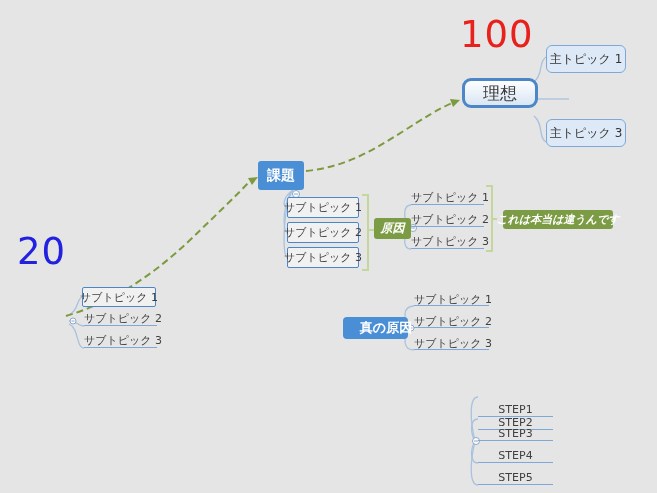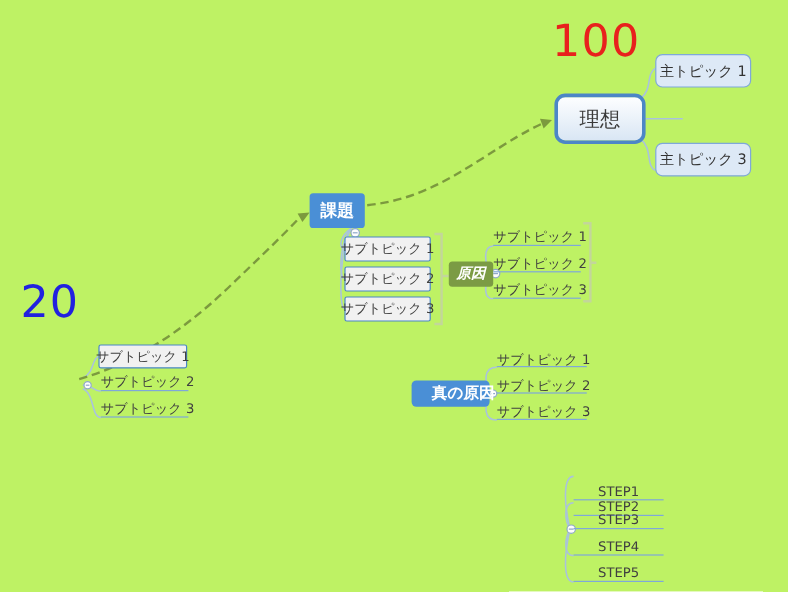--- a/index.html
+++ b/index.html
@@ -1,27 +1,27 @@
 <!DOCTYPE html>
 <html><head>
 <meta charset="utf-8">
 <style>
   html,body{margin:0;padding:0;background:#fff;}
   #canvas{
-    position:relative;width:657px;height:493px;background:#bef264;overflow:hidden;
+    position:relative;width:657px;height:493px;background:#e5e5e5;overflow:hidden;
     font-family:"DejaVu Sans","Liberation Sans",sans-serif;
   }
   #wires{position:absolute;left:0;top:0;width:657px;height:493px;}
   .abs{position:absolute;box-sizing:border-box;}
   .score{font-weight:400;line-height:1;letter-spacing:1px;}
   .score-ideal{left:460px;top:16px;font-size:37px;color:#e8211d;}
   .score-current{left:17px;top:233px;font-size:37px;color:#2121df;}
   .node{display:flex;align-items:center;justify-content:center;white-space:nowrap;}
   .ideal-node{
-    left:462px;top:78px;width:76px;height:42px;
+    left:462px;top:78px;width:76px;height:30px;
     background:linear-gradient(#fdfeff,#d9e6f4);
     border:3px solid #4c86c6;border-radius:9px;
     font-size:17px;color:#3a3a3a;
   }
   .blue-node{background:#4a8fd6;color:#ffffff;font-weight:600;}
   .issue-node{left:258px;top:161px;width:46px;height:29px;font-size:14px;border-radius:3px;}
   .current-node{left:10px;top:304px;width:59px;height:38px;font-size:16px;border-radius:8px;}
   .truecause-node{left:343px;top:317px;width:65px;height:22px;font-size:13px;border-radius:4px;padding-left:21px;}
   .steps-node{left:235px;top:428px;width:238px;height:26px;font-size:13px;border-radius:5px;}
   .green-node{background:#7b9b44;color:#fff;font-style:italic;font-weight:600;border-radius:3px;}
@@ -116,20 +116,21 @@
 
   <div class="abs node blue-node issue-node">課題</div>
   <div class="abs node subbox" style="left:287px;top:197px;width:72px;height:21px;">サブトピック 1</div>
   <div class="abs node subbox" style="left:287px;top:222px;width:72px;height:21px;">サブトピック 2</div>
   <div class="abs node subbox" style="left:287px;top:247px;width:72px;height:21px;">サブトピック 3</div>
 
   <div class="abs node green-node cause-node">原因</div>
   <div class="abs row" style="left:411px;top:190px;width:73px;height:15px;">サブトピック 1</div>
   <div class="abs row" style="left:411px;top:212px;width:73px;height:15px;">サブトピック 2</div>
   <div class="abs row" style="left:411px;top:234px;width:73px;height:15px;">サブトピック 3</div>
+  <div class="abs node green-node callout-node">これは本当は違うんです</div>
 
   <div class="abs node subbox" style="left:82px;top:287px;width:74px;height:20px;">サブトピック 1</div>
   <div class="abs row" style="left:84px;top:311px;width:73px;height:15px;">サブトピック 2</div>
   <div class="abs row" style="left:84px;top:333px;width:73px;height:15px;">サブトピック 3</div>
 
   <div class="abs node blue-node truecause-node">真の原因</div>
   <div class="abs row" style="left:414px;top:292px;width:75px;height:14px;">サブトピック 1</div>
   <div class="abs row" style="left:414px;top:314px;width:75px;height:14px;">サブトピック 2</div>
   <div class="abs row" style="left:414px;top:336px;width:75px;height:14px;">サブトピック 3</div>
 

